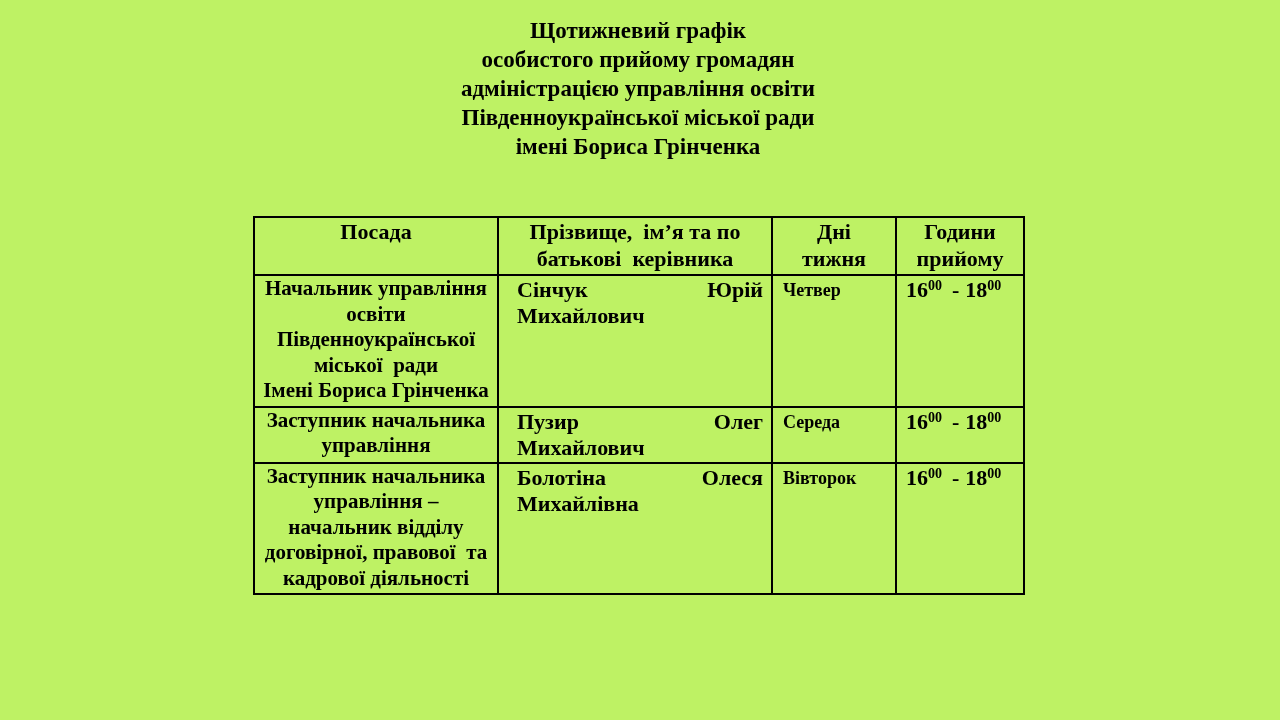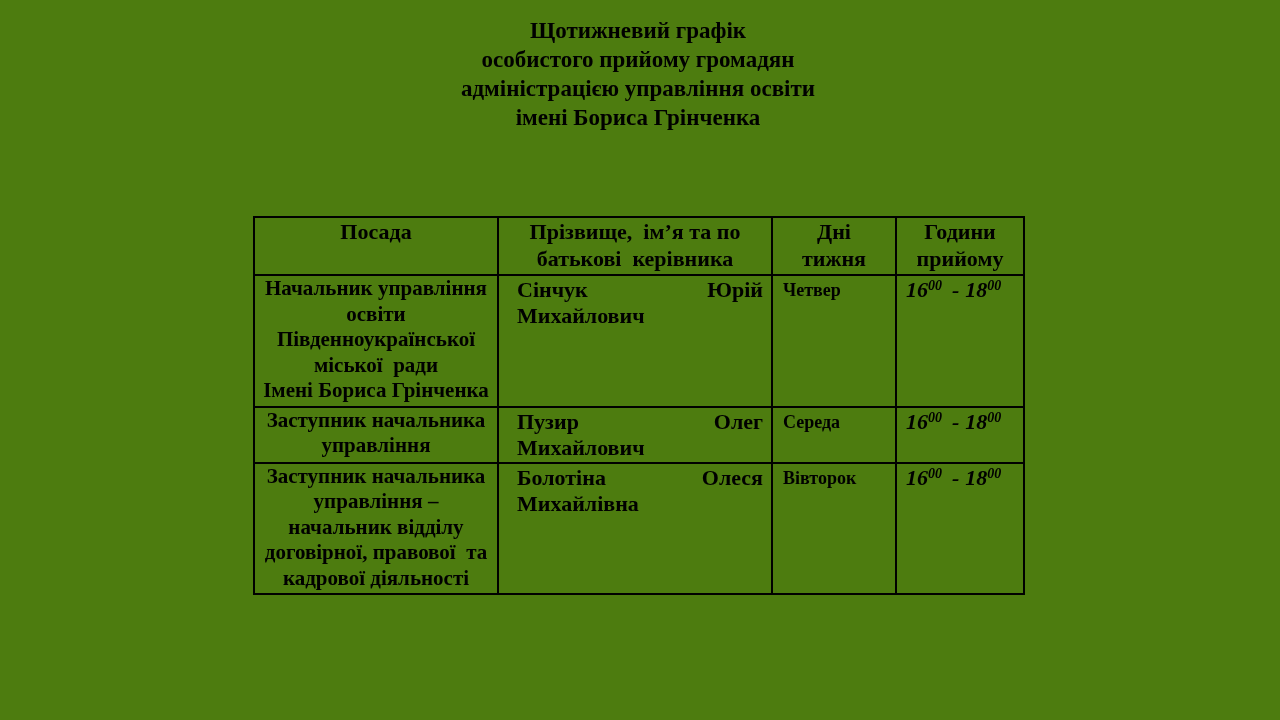--- a/index.html
+++ b/index.html
@@ -4,21 +4,21 @@
 <style>
   * { margin: 0; padding: 0; box-sizing: border-box; }
   html, body {
     width: 1280px; height: 720px;
     background: #ffffff;
     font-family: "Liberation Serif", serif;
     font-weight: bold;
     color: #000000;
     overflow: hidden;
   }
-  .page { position: relative; width: 1280px; height: 720px; background: #4d7c0f; }
+  .page { position: relative; width: 1280px; height: 720px; background: #bef264; }
 
   
   .title-block {
     position: absolute;
     left: 253px; top: 16px; width: 770px;
     text-align: center;
     font-size: 23px;
     line-height: 29px;
   }
   .title-line { white-space: pre; }
@@ -60,21 +60,20 @@
   td.day-cell {
     font-size: 18px;
     line-height: 26px;
     padding: 1px 4px 0 10px;
   }
   td.hours-cell {
     font-size: 22px;
     line-height: 26px;
     padding: 1px 2px 0 9px;
     white-space: nowrap;
-    font-style: italic;
   }
   td.hours-cell sup {
     font-size: 14px;
     line-height: 0;
     position: relative;
     top: -7px;
     vertical-align: baseline;
     letter-spacing: 0;
   }
   .hours-sep { display: inline-block; margin: 0 6px 0 10px; }
@@ -92,20 +91,21 @@
 </style>
 </head>
 <body>
 
 <div class="page">
 
   <div class="title-block">
     <div class="title-line">Щотижневий графік</div>
     <div class="title-line">особистого прийому громадян</div>
     <div class="title-line">адміністрацією управління освіти</div>
+    <div class="title-line">Південноукраїнської міської ради</div>
     <div class="title-line">імені Бориса Грінченка</div>
   </div>
 
   <table class="schedule">
     <colgroup>
       <col style="width:244px">
       <col style="width:274px">
       <col style="width:124px">
       <col style="width:128px">
     </colgroup>

